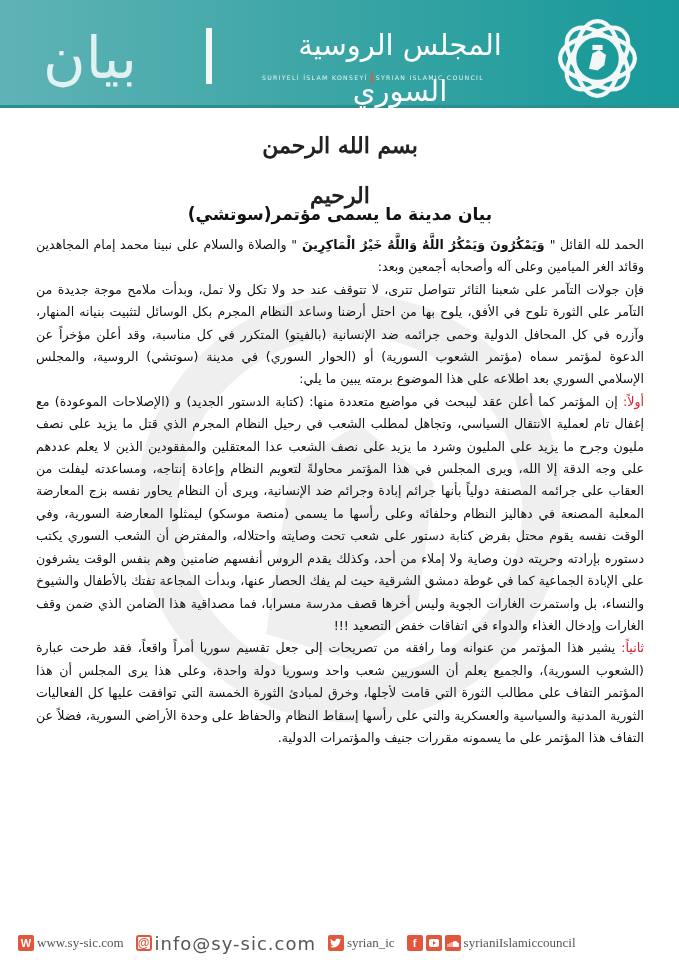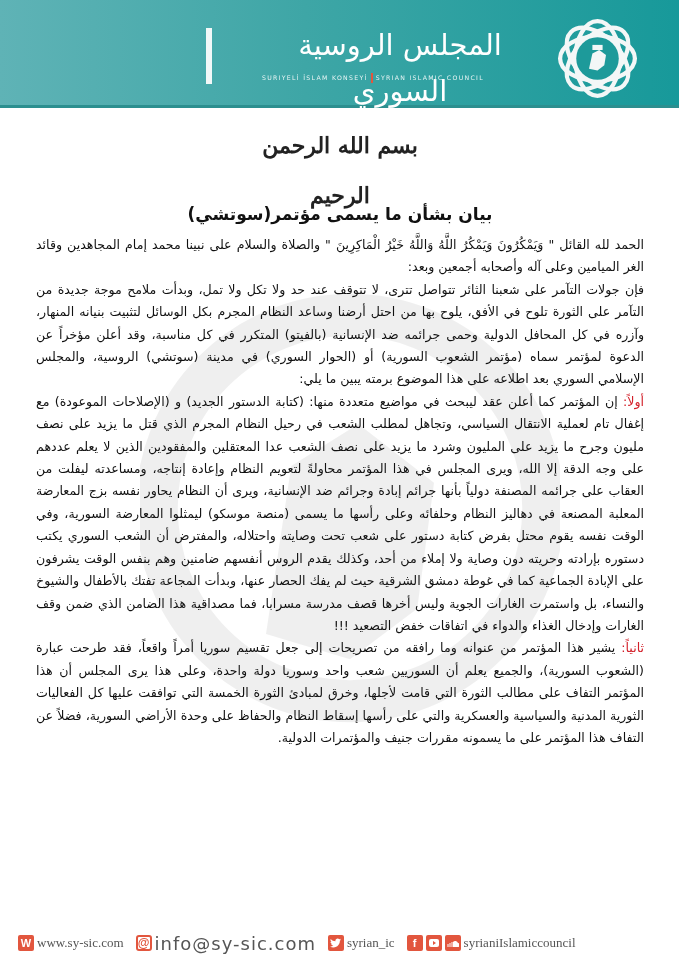--- a/index.html
+++ b/index.html
@@ -53,39 +53,40 @@
     position: absolute; left: 140px; top: 250px; width: 420px; height: 600px;
     opacity: 0.06; pointer-events: none;
   }
   .body {
     position: absolute; left: 36px; top: 234px; width: 608px;
     direction: rtl; text-align: justify; text-align-last: right;
     font-family: "DejaVu Sans", sans-serif; font-size: 12.6px; line-height: 22.4px; color: #111;
   }
   .body p { margin: 0; }
   .body .lbl { color: #d3202a; font-weight: normal; }
-  .body .quote { font-weight: normal; }
+  .body .quote { font-weight: bold; }
 
   
   .footer {
     position: absolute; left: 18px; top: 933px; height: 20px; width: 620px;
     display: flex; align-items: center; gap: 0; font-family: "Liberation Sans", sans-serif;
     font-size: 13px; color: #555;
   }
   .fi { display: inline-flex; align-items: center; justify-content: center;
         width: 16px; height: 16px; border-radius: 2px; background: #e2563e; color: #fff;
         font-size: 11px; font-weight: bold; margin-right: 3px; }
   .fi.at { background: #ffffff; color: #e2563e; border: 2px solid #e2563e; border-radius: 3px; font-size: 12px; }
   .ftxt { margin-right: 12px; font-family: Liberation Serif, serif; }
   .ftxt.mono { font-family: "DejaVu Sans", sans-serif; letter-spacing: 1px; font-size: 18px; }
 </style>
 </head>
 <body>
 
 <div class="header">
+  <div class="hdr-bayan">بيان</div>
   <div class="hdr-divider"></div>
   <div class="hdr-name">المجلس الروسية السوري</div>
   <div class="hdr-sub">
     <span>SURIYELİ İSLAM KONSEYİ</span>
     <span class="sep"></span>
     <span>SYRIAN ISLAMIC COUNCIL</span>
   </div>
   <svg class="hdr-logo" viewBox="0 0 100 100">
     <g fill="none" stroke="#f3f7f7" stroke-width="5">
       <circle cx="50" cy="50" r="28"></circle>
@@ -95,21 +96,21 @@
       <ellipse cx="50" cy="50" rx="44" ry="26" transform="rotate(135 50 50)"></ellipse>
     </g>
     <circle cx="50" cy="50" r="25" fill="#1d9a9a"></circle>
     <path d="M40 62 L44 44 L52 40 L60 46 L58 58 L50 64 Z" fill="#f3f7f7"></path>
     <rect x="44" y="34" width="12" height="6" fill="#f3f7f7"></rect>
   </svg>
 </div>
 
 <div class="basmala">بسم الله الرحمن الرحيم</div>
 
-<div class="title">بيان بشأن ما يسمى مؤتمر(سوتشي)</div>
+<div class="title">بيان مدينة ما يسمى مؤتمر(سوتشي)</div>
 
 <svg class="watermark" viewBox="0 0 100 140">
   <circle cx="50" cy="60" r="46" fill="none" stroke="#000" stroke-width="10"></circle>
   <path d="M30 90 L36 50 L52 40 L70 54 L66 84 L50 96 Z" fill="#000"></path>
 </svg>
 
 <div class="body">
   <p>
     <span>الحمد لله القائل "</span><span class="quote"> وَيَمْكُرُونَ وَيَمْكُرُ اللَّهُ وَاللَّهُ خَيْرُ الْمَاكِرِينَ </span><span>" والصلاة والسلام على نبينا محمد إمام المجاهدين وقائد الغر الميامين وعلى آله وأصحابه أجمعين وبعد:</span>
   </p>

